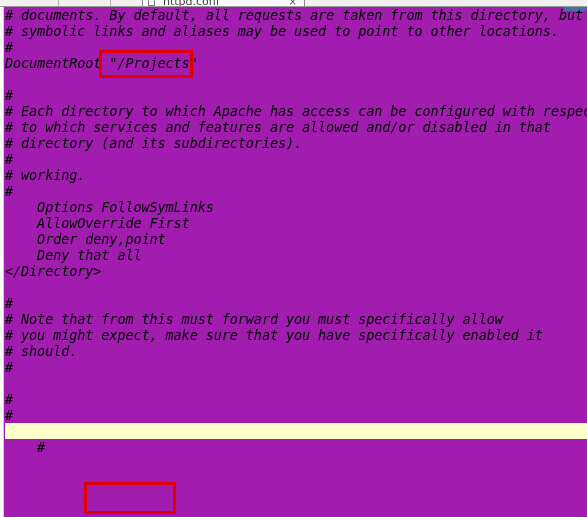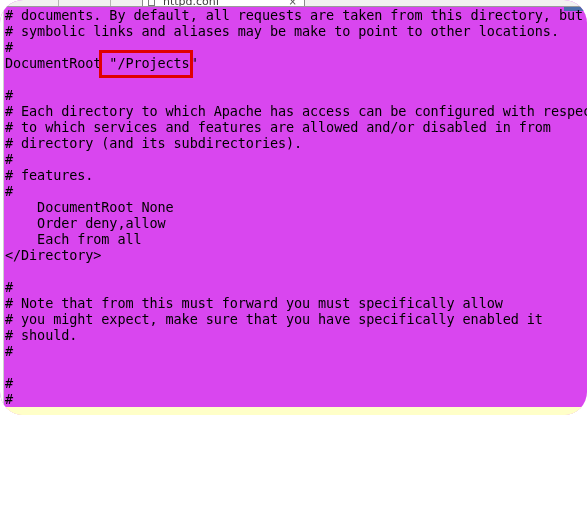--- a/index.html
+++ b/index.html
@@ -9,24 +9,23 @@
   }
   body {
     width: 587px;
     height: 517px;
     overflow: hidden;
     font-family: "DejaVu Sans Mono", "Liberation Mono", monospace;
   }
   #app {
     position: relative;
     width: 587px;
-    height: 415px;
-    background: #d946ef;
-    overflow: hidden;
-    border-radius: 23px;
+    height: 517px;
+    background: #a21caf;
+    overflow: hidden;
   }
 
   
   .tabstrip {
     position: absolute;
     left: 0; top: 0;
     width: 587px; height: 7px;
     background: #f2f1f0;
     border-bottom: 1px solid #9a9a9a;
     box-sizing: border-box;
@@ -104,20 +103,21 @@
     overflow: hidden;
   }
   .line {
     position: relative;
     height: 16px;
     line-height: 16px;
     font-size: 13.5px;
     color: #000000;
     white-space: pre;
     letter-spacing: -0.1px;
+    font-style: italic;
   }
   .line.hl {
     background: #ffffc8;
   }
   
   .hl-band {
     position: absolute;
     left: -5px;
     top: 0;
     width: 587px;
@@ -157,34 +157,35 @@
   </div>
 
   <div class="gutter"></div>
 
   <div class="vscroll">
     <div class="vscroll-thumb"></div>
   </div>
 
   <div class="code">
     <div class="line"><span class="txt"># documents. By default, all requests are taken from this directory, but</span></div>
-    <div class="line"><span class="txt"># symbolic links and aliases may be make to point to other locations.</span></div>
+    <div class="line"><span class="txt"># symbolic links and aliases may be used to point to other locations.</span></div>
     <div class="line"><span class="txt">#</span></div>
     <div class="line"><span class="txt">DocumentRoot "/Projects"</span></div>
     <div class="line"><span class="txt"></span></div>
     <div class="line"><span class="txt">#</span></div>
     <div class="line"><span class="txt"># Each directory to which Apache has access can be configured with respect</span></div>
-    <div class="line"><span class="txt"># to which services and features are allowed and/or disabled in from</span></div>
+    <div class="line"><span class="txt"># to which services and features are allowed and/or disabled in that</span></div>
     <div class="line"><span class="txt"># directory (and its subdirectories).</span></div>
     <div class="line"><span class="txt">#</span></div>
-    <div class="line"><span class="txt"># features.</span></div>
-    <div class="line"><span class="txt">#</span></div>
-    <div class="line"><span class="txt">    DocumentRoot None</span></div>
-    <div class="line"><span class="txt">    Order deny,allow</span></div>
-    <div class="line"><span class="txt">    Each from all</span></div>
+    <div class="line"><span class="txt"># working.</span></div>
+    <div class="line"><span class="txt">#</span></div>
+    <div class="line"><span class="txt">    Options FollowSymLinks</span></div>
+    <div class="line"><span class="txt">    AllowOverride First</span></div>
+    <div class="line"><span class="txt">    Order deny,point</span></div>
+    <div class="line"><span class="txt">    Deny that all</span></div>
     <div class="line"><span class="txt">&lt;/Directory&gt;</span></div>
     <div class="line"><span class="txt"></span></div>
     <div class="line"><span class="txt">#</span></div>
     <div class="line"><span class="txt"># Note that from this must forward you must specifically allow</span></div>
     <div class="line"><span class="txt"># you might expect, make sure that you have specifically enabled it</span></div>
     <div class="line"><span class="txt"># should.</span></div>
     <div class="line"><span class="txt">#</span></div>
     <div class="line"><span class="txt"></span></div>
     <div class="line"><span class="txt">#</span></div>
     <div class="line"><span class="txt">#</span></div>

